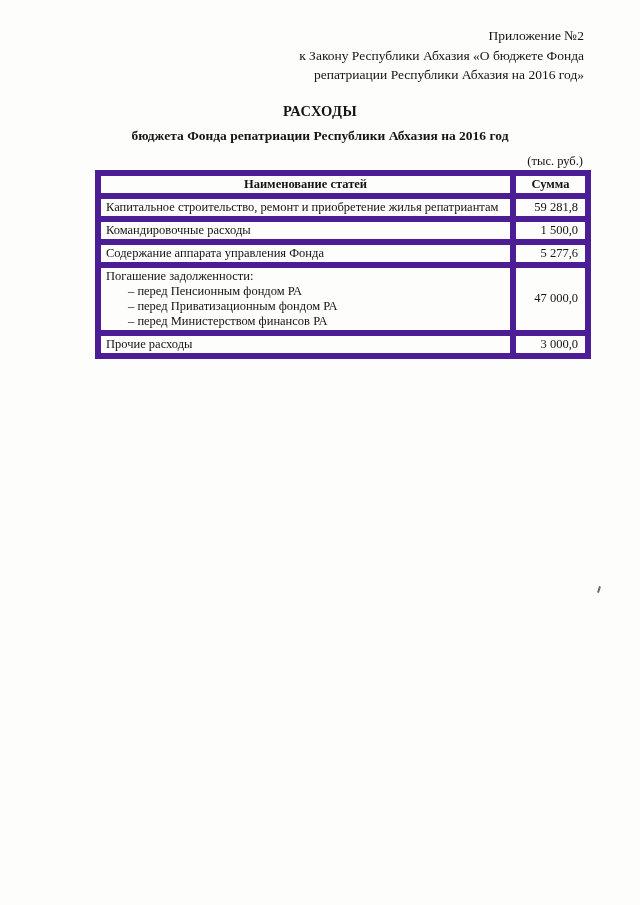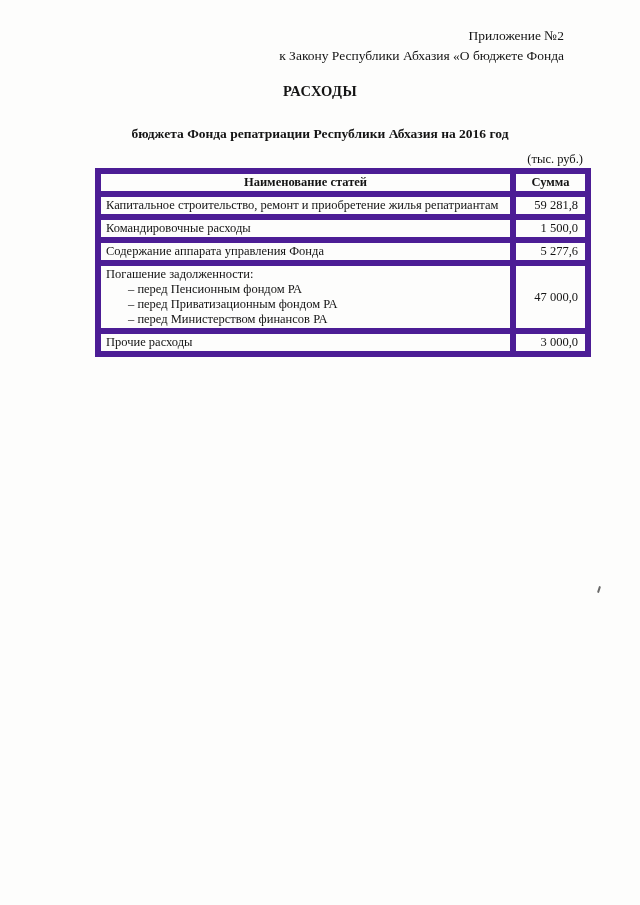--- a/index.html
+++ b/index.html
@@ -14,36 +14,36 @@
     margin: 0 auto;
     background: #fdfdfc;
     font-family: "Liberation Serif", serif;
     color: #141414;
     box-sizing: border-box;
     padding-top: 26px;
     overflow: hidden;
   }
   .appendix {
     text-align: right;
-    padding-right: 76px;
+    padding-right: 56px;
     font-size: 13.5px;
     line-height: 19.5px;
   }
   .title-main {
     text-align: center;
     font-weight: bold;
     font-size: 14.5px;
     letter-spacing: 0.4px;
     margin-top: 18px;
   }
   .title-sub {
     text-align: center;
     font-weight: bold;
     font-size: 13.5px;
-    margin-top: 26px;
+    margin-top: 8px;
   }
   .table-wrap {
     margin-left: 95px;
     width: 490px;
   }
   .units {
     text-align: right;
     font-size: 12.5px;
     margin-top: 10px;
     margin-bottom: 1px;
@@ -86,20 +86,21 @@
   }
 </style>
 </head>
 <body>
 
 <div class="page">
 
   <div class="appendix">
     <div>Приложение №2</div>
     <div>к Закону Республики Абхазия «О бюджете Фонда</div>
+    <div>репатриации Республики Абхазия на 2016 год»</div>
   </div>
 
   <div class="title-main">РАСХОДЫ</div>
   <div class="title-sub">бюджета Фонда репатриации Республики Абхазия на 2016 год</div>
 
   <div class="table-wrap">
     <div class="units">(тыс. руб.)</div>
 
     <table>
       <colgroup>

